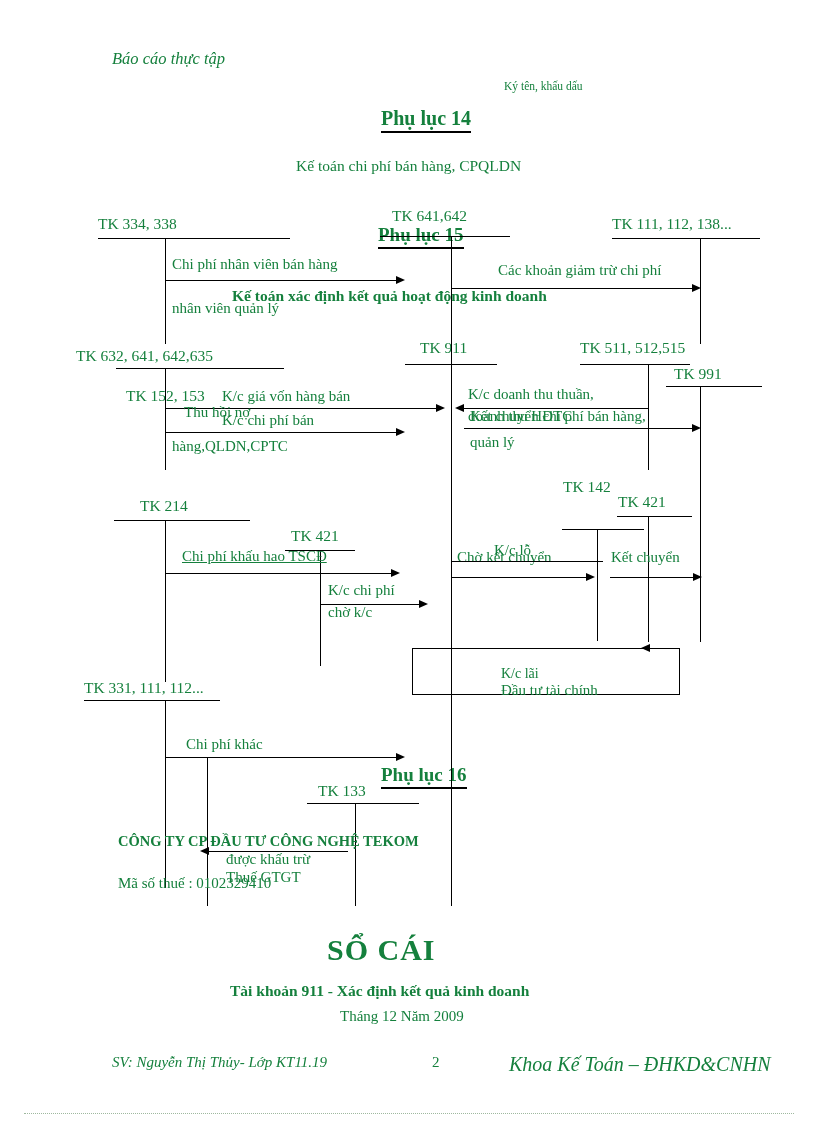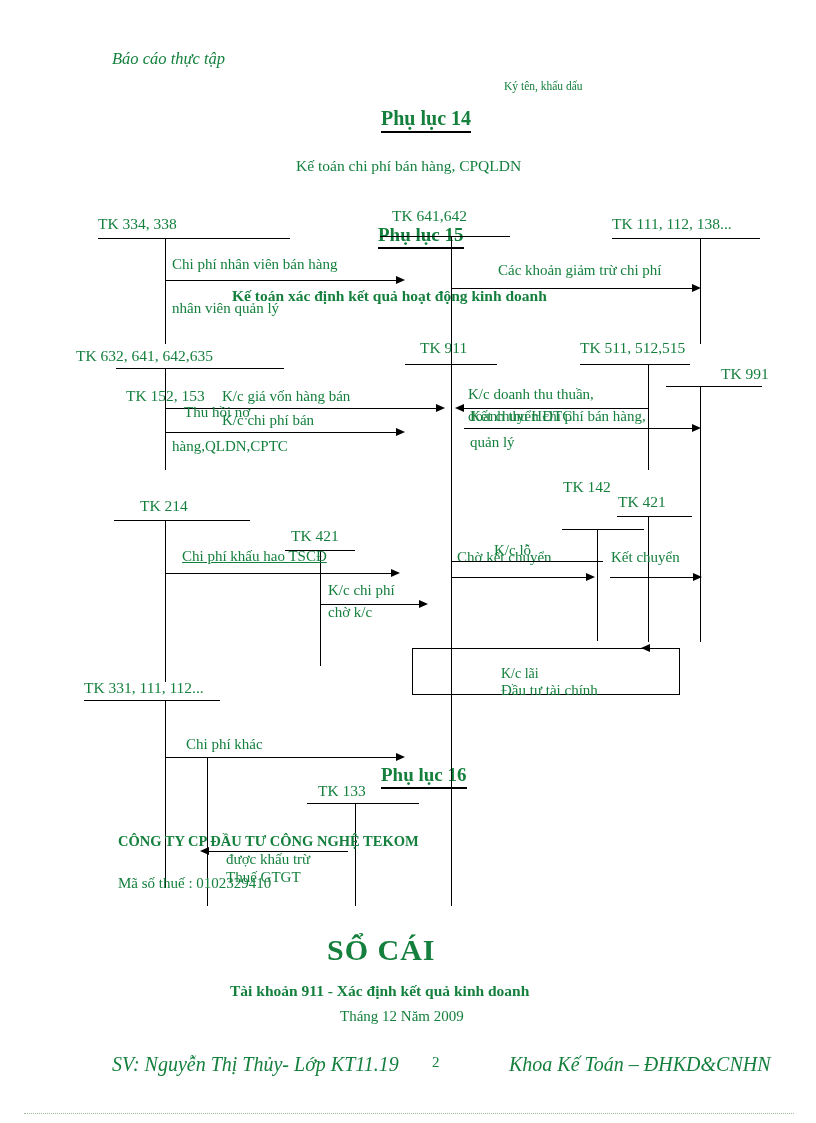--- a/index.html
+++ b/index.html
@@ -55,21 +55,21 @@
   .co-addr { left: 118px; top: 851px; font-size: 15px; }
   .co-tax  { left: 118px; top: 875px; font-size: 15px; }
 
   
   .socai   { left: 327px; top: 934px; font-size: 30px; font-weight: bold;
              letter-spacing: 1px; }
   .socai-1 { left: 230px; top: 983px; font-size: 15.5px; font-weight: bold; }
   .socai-2 { left: 340px; top: 1008px; font-size: 15px; }
 
   
-  .ft-left  { left: 112px; top: 1054px; font-size: 20px; font-style: italic; }
+  .ft-left  { left: 112px; top: 1054px; font-size: 15px; font-style: italic; }
   .ft-mid   { left: 432px; top: 1054px; font-size: 15px; }
   .ft-right { left: 509px; top: 1054px; font-size: 20px; font-style: italic; }
 
   
   .hline {
     position: absolute;
     height: 0;
     border-top: 1.4px solid #000;
   }
   .vline {
@@ -149,21 +149,21 @@
   <div class="vline" style="left:165px; top:368px; height:102px;"></div>
 
   <div class="t tk" style="left:420px; top:340px;">TK 911</div>
   <div class="hline" style="left:405px; top:364px; width:92px;"></div>
   <div class="vline thin" style="left:451px; top:236px; height:470px;"></div>
 
   <div class="t tk" style="left:580px; top:340px;">TK 511, 512,515</div>
   <div class="hline" style="left:580px; top:364px; width:110px;"></div>
   <div class="vline" style="left:648px; top:364px; height:106px;"></div>
 
-  <div class="t tk" style="left:674px; top:366px;margin-left:47px;">TK 991</div>
+  <div class="t tk" style="left:674px; top:366px;">TK 991</div>
   <div class="hline" style="left:666px; top:386px; width:96px;"></div>
   <div class="vline" style="left:700px; top:386px; height:84px;"></div>
 
   <div class="t lbl" style="left:222px; top:388px;">K/c giá vốn hàng bán</div>
   <div class="hline" style="left:165px; top:408px; width:272px;"></div>
   <div class="arr-r" style="left:436px; top:404px;"></div>
 
   <div class="t lbl" style="left:184px; top:404px;">Thu hồi nợ</div>
 
   <div class="t lbl" style="left:222px; top:412px;">K/c chi phí bán</div>

